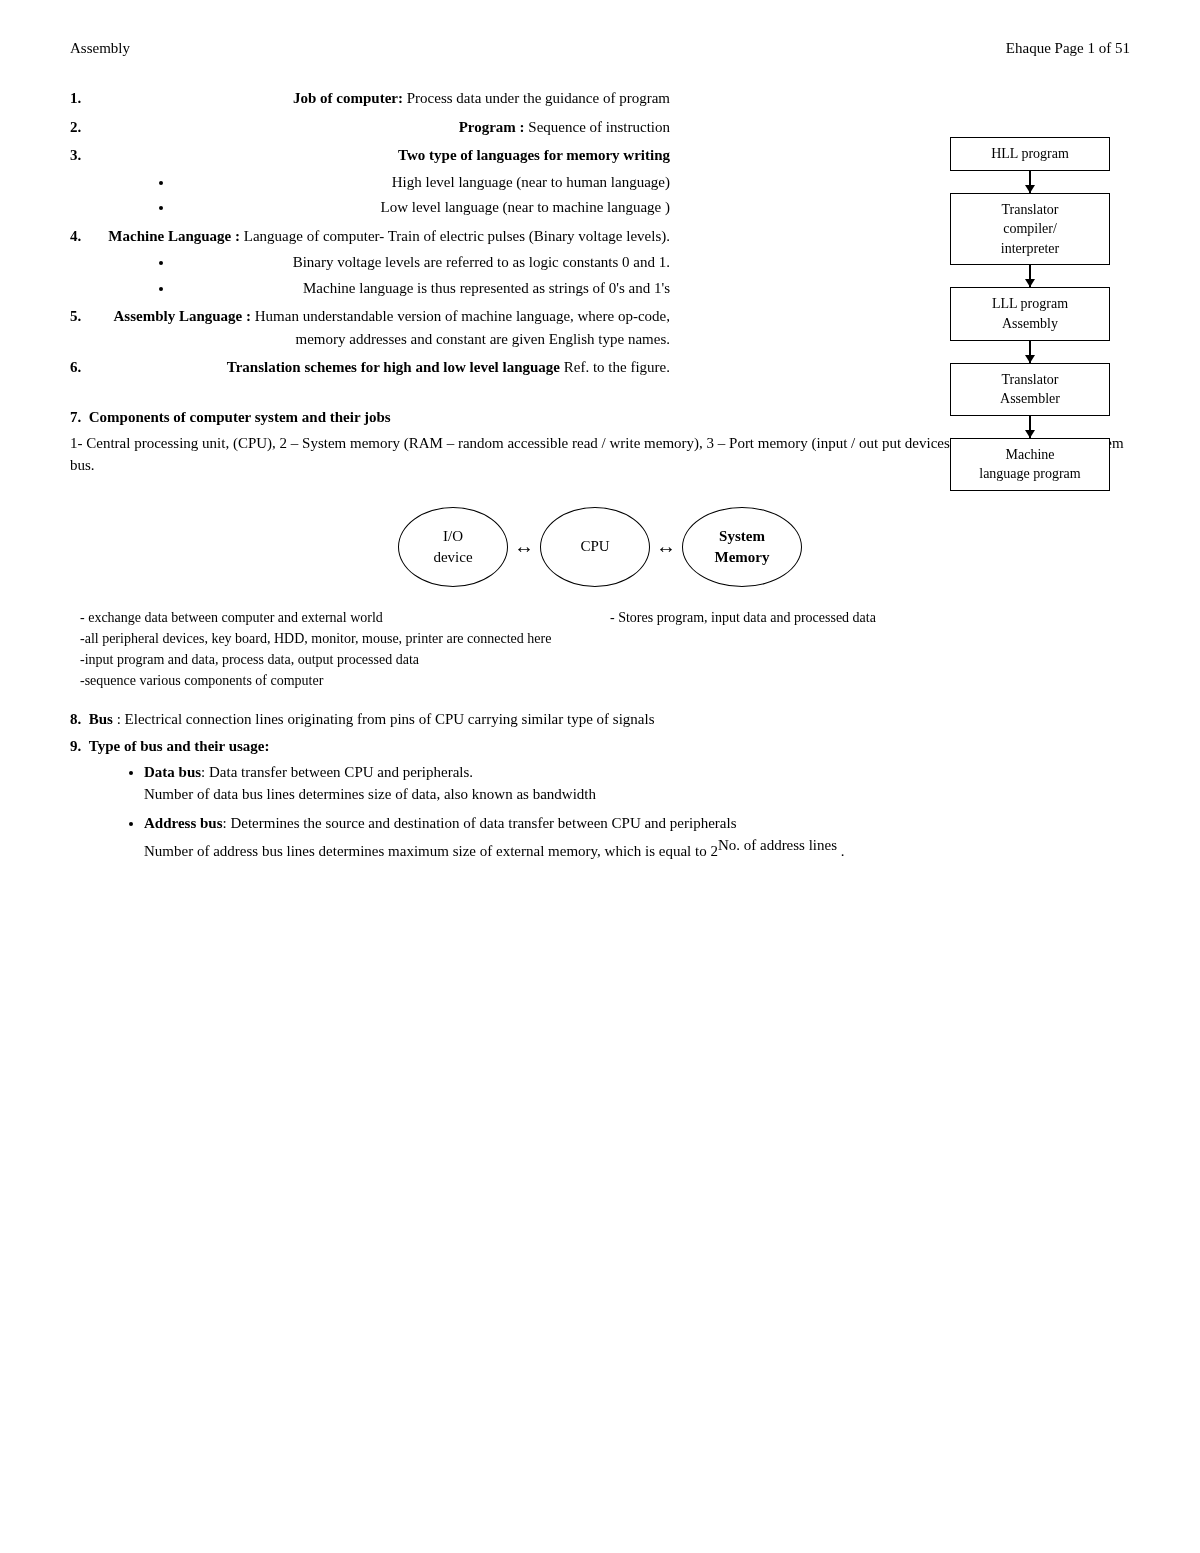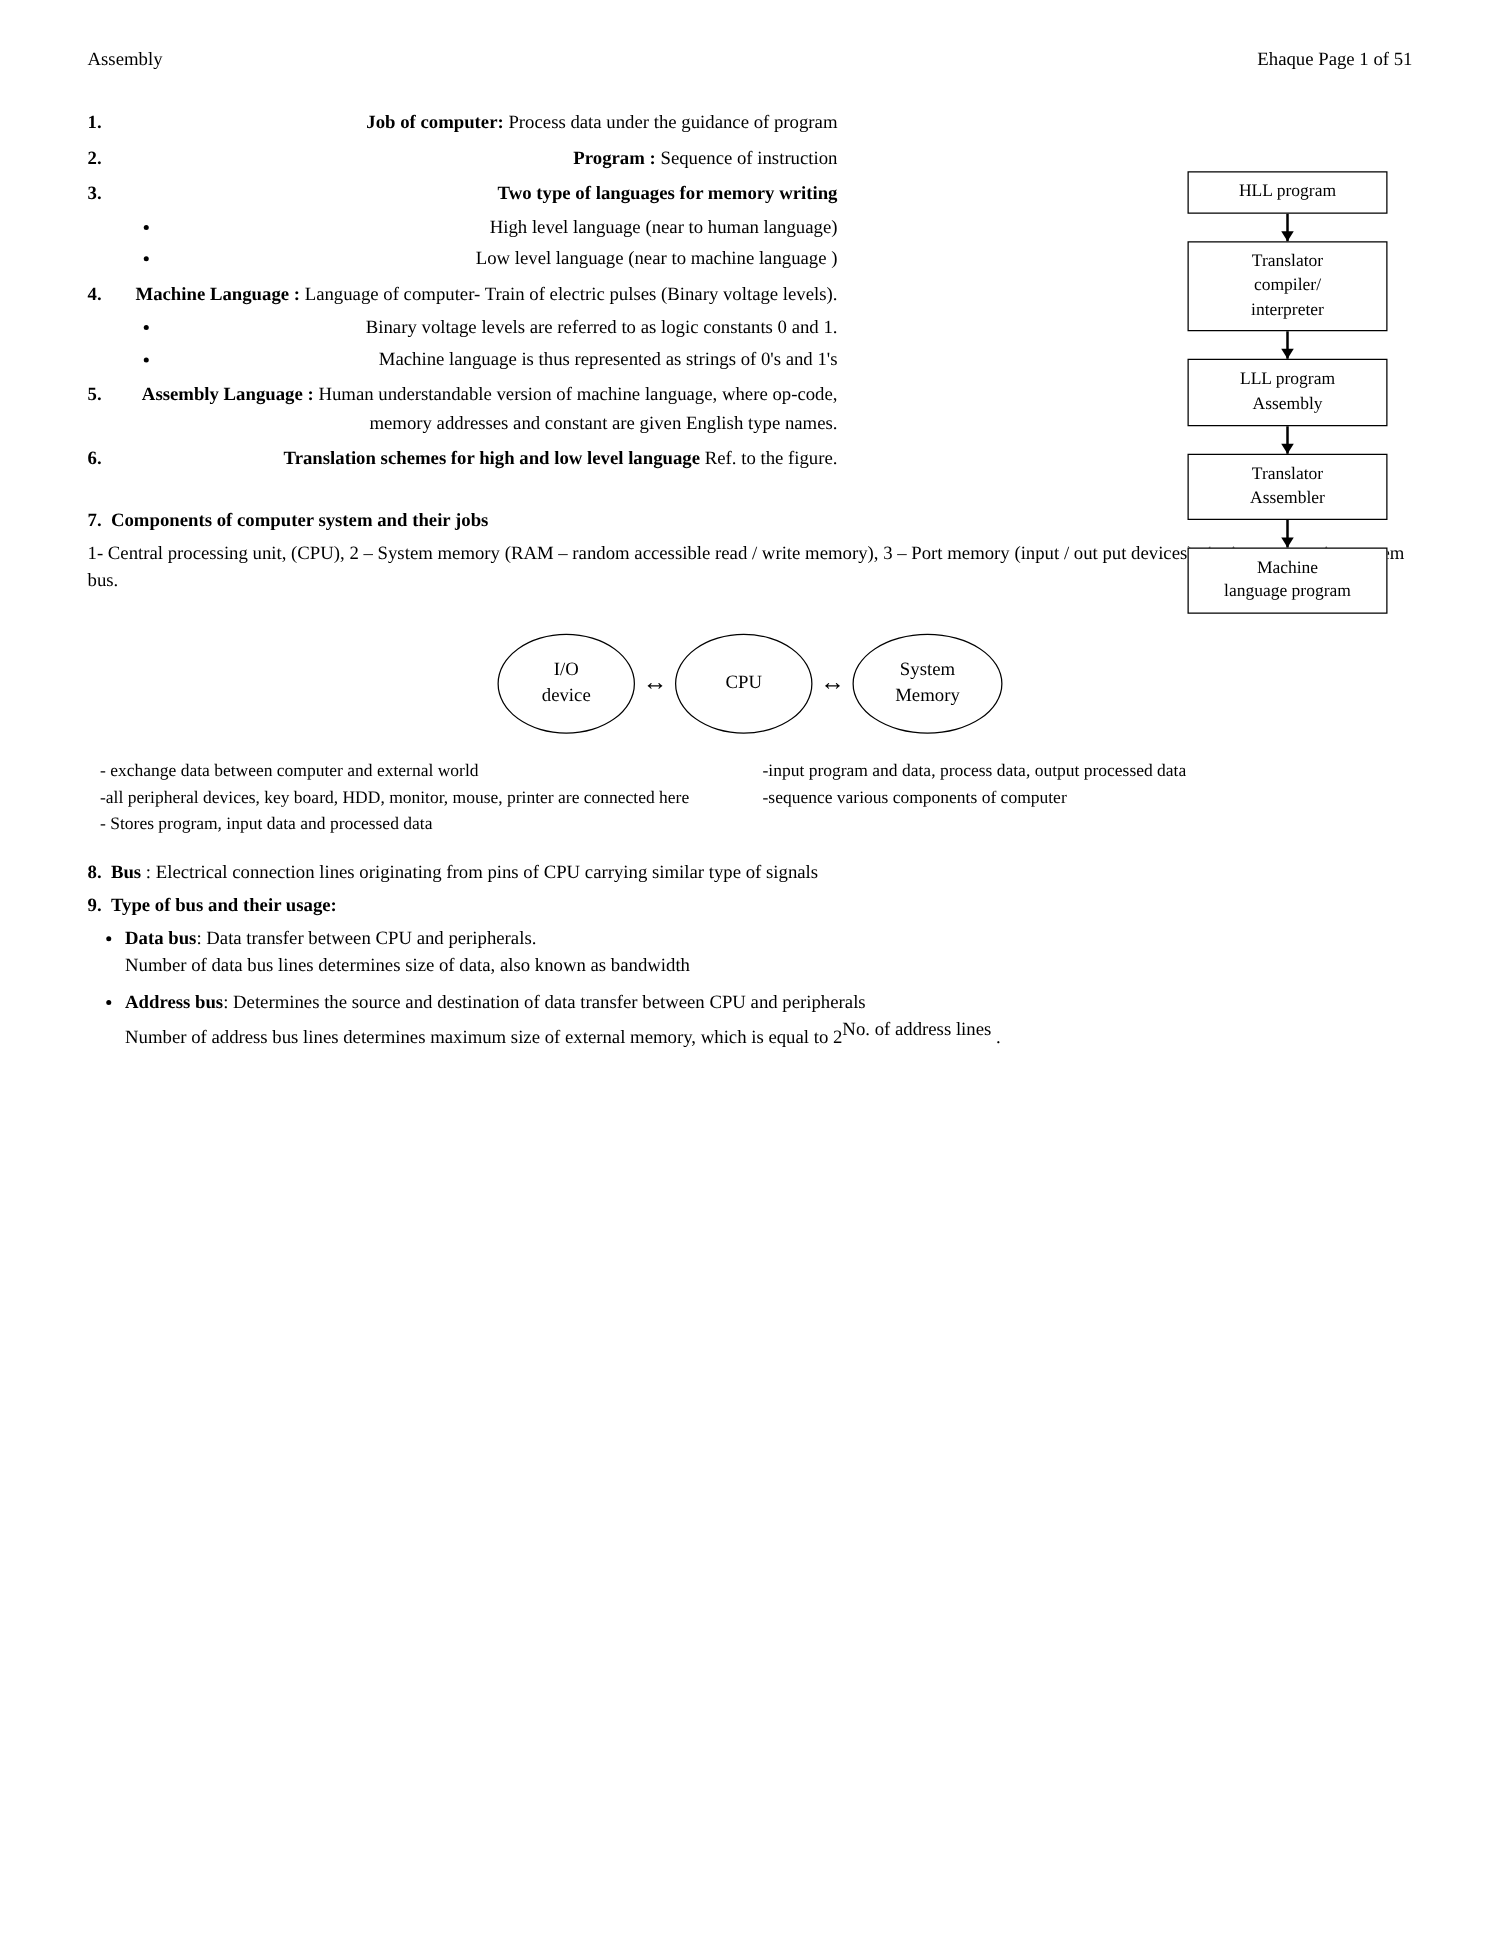--- a/index.html
+++ b/index.html
@@ -38,20 +38,21 @@
       content: counter(main-counter) ".";
       position: absolute;
       left: 0;
       font-weight: bold;
     }
     .bold { font-weight: bold; }
     .sub-list {
       list-style: disc;
       padding-left: 30px;
       margin-top: 4px;
+      margin-left: 44px;
     }
     .sub-list li {
       margin-bottom: 3px;
       line-height: 1.5;
     }
 
     
     .flowchart {
       position: absolute;
       top: 50px;
@@ -108,20 +109,21 @@
       width: 110px;
       height: 80px;
     }
     .ellipse-cpu {
       width: 110px;
       height: 80px;
     }
     .ellipse-mem {
       width: 120px;
       height: 80px;
+      font-weight: bold;
     }
     .arrow-connector {
       display: flex;
       align-items: center;
       font-size: 20px;
       padding: 0 6px;
       font-weight: bold;
     }
     .desc-table {
       display: grid;
@@ -211,26 +213,26 @@
     <div class="arrow-connector">↔</div>
     <div class="ellipse ellipse-mem">System<br>Memory</div>
   </div>
 
   <div class="desc-table">
     <div class="desc-col">
       - exchange data between computer and external world<br>
       -all peripheral devices, key board, HDD, monitor, mouse, printer are connected here
     </div>
     <div class="desc-col">
+      - Stores program, input data and processed data
+    </div>
+    <div class="desc-col">
       -input program and data, process data, output processed data<br>
       -sequence various components of computer
     </div>
-    <div class="desc-col">
-      - Stores program, input data and processed data
-    </div>
   </div>
 
   <div style="margin-top: 16px;">
     <p>
       <span style="font-weight:bold;">8.&nbsp;&nbsp;Bus</span> : Electrical connection lines originating from pins of CPU carrying similar type of signals
     </p>
   </div>
 
   <div style="margin-top: 10px;">
     <p>

